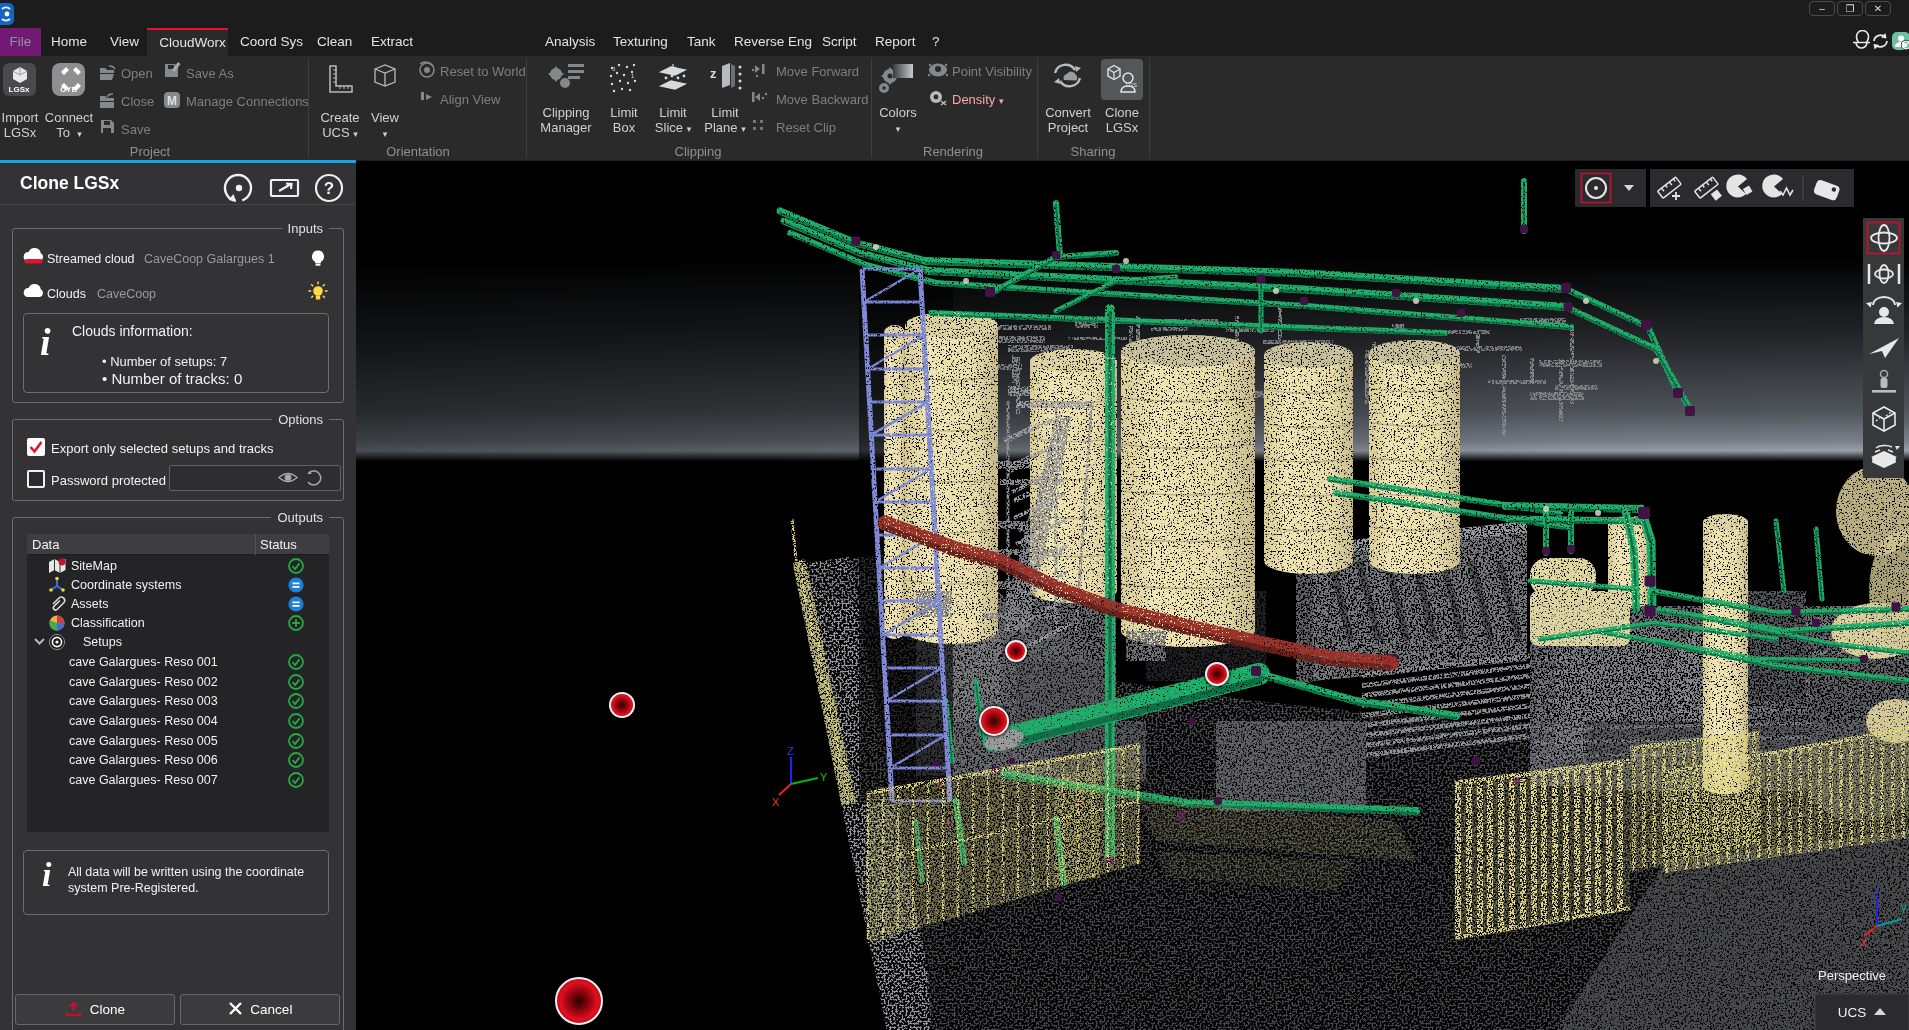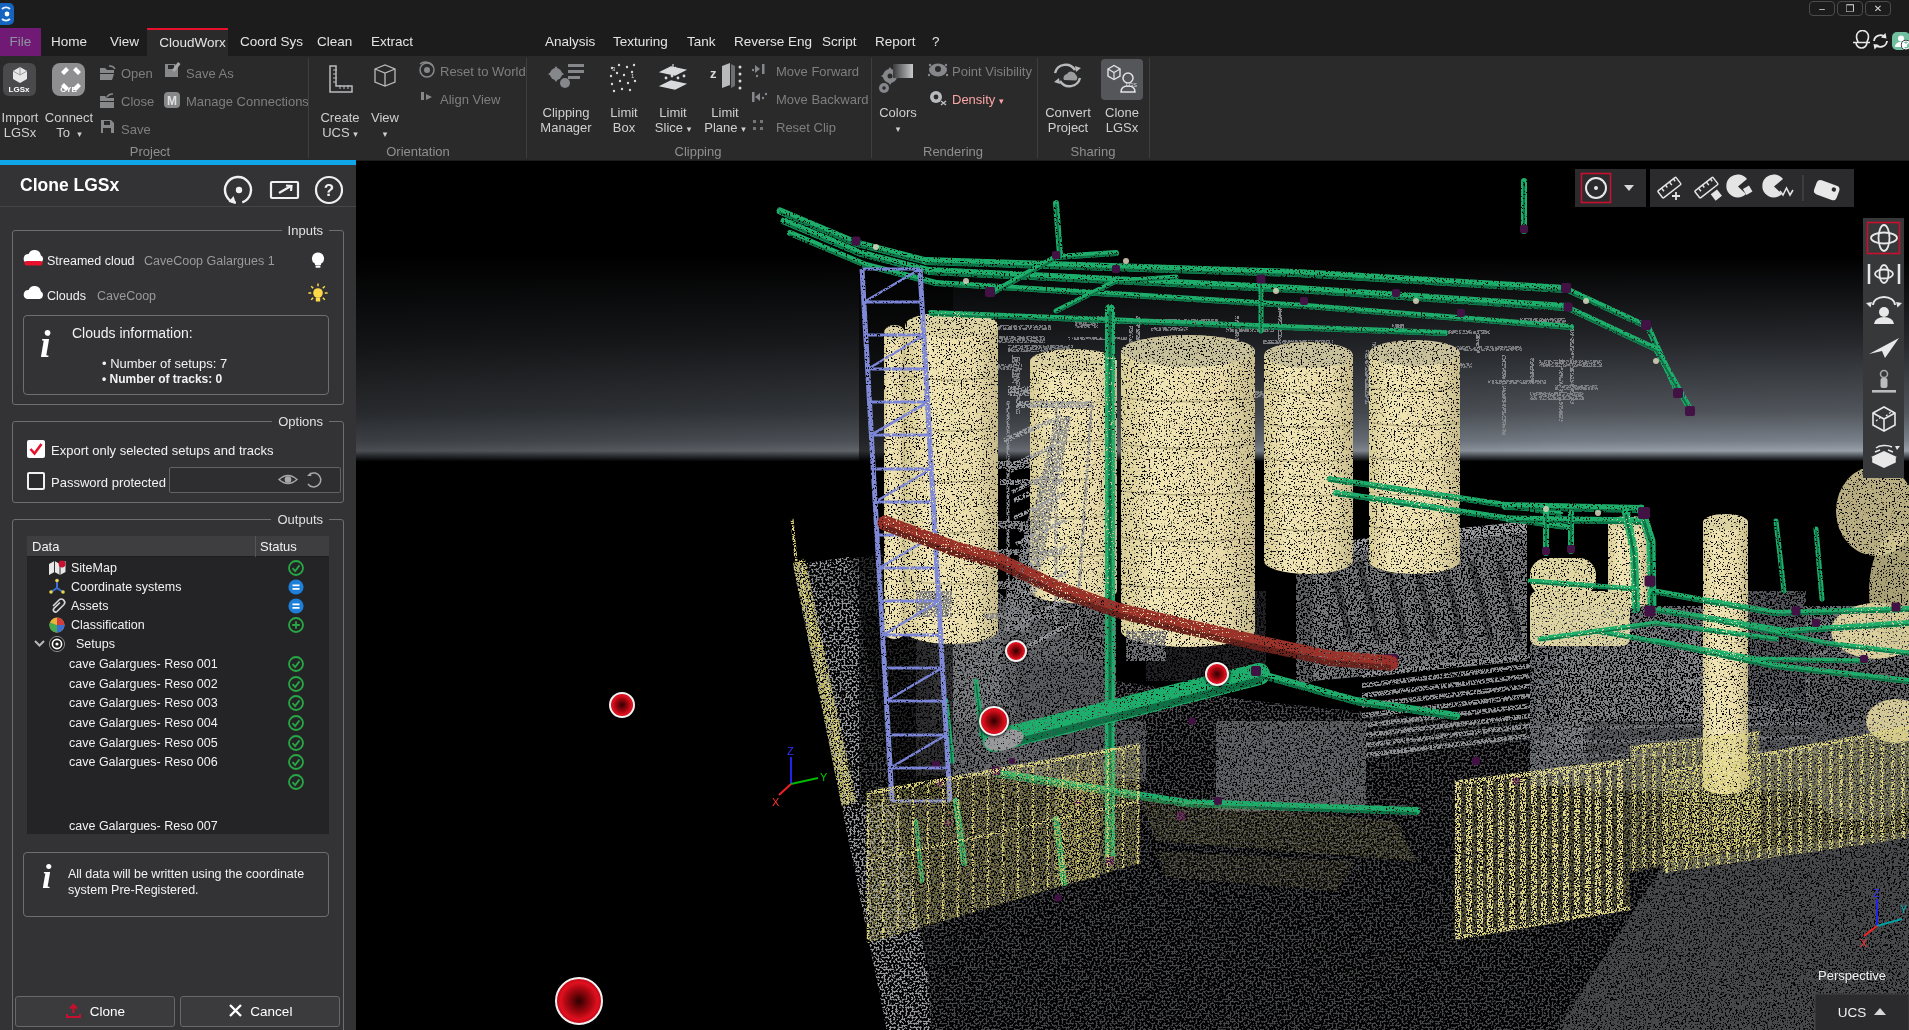--- a/index.html
+++ b/index.html
@@ -11,21 +11,21 @@
 #tabs { position:absolute; left:0; top:28px; width:1909px; height:28px; background:#1c1c1c; }
 .tab { position:absolute; top:0; height:28px; color:#e4e4e4; font-size:13.5px; line-height:28px; text-align:center; white-space:nowrap; }
 #tab-file { background:#701a75; color:#8c959c; }
 #tab-active { background:#2a2a2b; border-top:2px solid #e8112d; line-height:26px; }
 #ribbon { position:absolute; left:0; top:56px; width:1909px; height:104px; background:#2a2a2b; }
 .rsep { position:absolute; top:2px; height:100px; width:1px; background:#3e3e40; }
 .glabel { position:absolute; top:88px; font-size:13px; color:#8f8f8f; text-align:center; }
 .rtext { position:absolute; font-size:13px; color:#fca5a5; }
 .rdim { color:#7f7f80; }
 .rtxt2 { position:absolute; font-size:13px; color:#cfcfcf; text-align:center; }
-#panel { position:absolute; left:0; top:160px; width:356px; height:870px; background:#333335; border-top:5px solid #0ea5e9; }
+#panel { position:absolute; left:0; top:160px; width:356px; height:870px; background:#333335; border-top:3px solid #0ea5e9; }
 #phead { position:absolute; left:0; top:0; width:356px; height:42px; border-bottom:1px solid #454547; }
 #phead h1 { position:absolute; left:20px; top:10px; font-size:17.5px; color:#fff; font-weight:bold; }
 .pgroup { position:absolute; left:12px; width:332px; border:1px solid #6e6e70; border-radius:3px; }
 .pglabel { position:absolute; top:-8px; right:14px; background:#333335; padding:0 6px; color:#e0e0e0; font-size:13px; }
 .ptext { position:absolute; color:#f2f2f2; font-size:13px; white-space:nowrap; }
 .pgray { color:#9a9a9a; }
 .trow { font-size:12.5px !important; }
 .pbtn { position:absolute; height:31px; background:#3b3b3d; border:1px solid #68686a; border-radius:3px; color:#fff; font-size:13.5px; text-align:center; line-height:29px; }
 .pbtn span { margin-left:4px; }
 #viewport { position:absolute; left:356px; top:161px; width:1553px; height:869px; background:#000; }
@@ -292,21 +292,21 @@
       </g>
     </svg>
     <div class="ptext" style="left:34px; top:23px; font-size:12.5px;">Streamed cloud</div>
     <div class="ptext pgray" style="left:131px; top:23px; font-size:12.5px;">CaveCoop Galargues 1</div>
     <div class="ptext" style="left:34px; top:58px; font-size:12.5px;">Clouds</div>
     <div class="ptext pgray" style="left:84px; top:58px; font-size:12.5px;">CaveCoop</div>
     <div style="position:absolute; left:10px; top:84px; width:306px; height:80px; border:1px solid #6e6e70; border-radius:4px;">
       <div style="position:absolute; left:16px; top:6px; font-size:38px; font-family:'Liberation Serif',serif; font-style:italic; font-weight:bold; color:#fff;">i</div>
       <div class="ptext" style="left:48px; top:9px; font-size:14px;">Clouds information:</div>
       <div class="ptext" style="left:78px; top:40px; font-size:13px;">• Number of setups: 7</div>
-      <div class="ptext" style="left:78px; top:56px; font-size:12px;font-weight:bold;">• Number of tracks: 0</div>
+      <div class="ptext" style="left:78px; top:56px; font-size:15px;">• Number of tracks: 0</div>
     </div>
   </div>
 
   <div class="pgroup" style="top:256px; height:82px;">
     <div class="pglabel">Options</div>
     <div style="position:absolute; left:14px; top:18px; width:18px; height:18px; background:#fff; border-radius:2px;">
       <svg width="18" height="18">
           <path d="M3.5 9 l4 4.5 7 -9.5" stroke="#e8112d" stroke-width="2.6" fill="none"></path>
         </svg>
     </div>
@@ -388,28 +388,28 @@
         <use href="#ok1" y="135"></use>
         <use href="#ok1" y="155"></use>
         <use href="#ok1" y="175"></use>
         <use href="#ok1" y="194"></use>
         <use href="#ok1" y="214"></use>
       </svg>
       <div class="ptext trow" style="left:44px; top:25px;">SiteMap</div>
       <div class="ptext trow" style="left:44px; top:44px;">Coordinate systems</div>
       <div class="ptext trow" style="left:44px; top:63px;">Assets</div>
       <div class="ptext trow" style="left:44px; top:82px;">Classification</div>
-      <div class="ptext trow" style="left:49px; top:101px;">Setups</div>
+      <div class="ptext trow" style="left:56px; top:101px;">Setups</div>
       <div class="ptext trow" style="left:42px; top:121px;">cave Galargues- Reso 001</div>
       <div class="ptext trow" style="left:42px; top:141px;">cave Galargues- Reso 002</div>
       <div class="ptext trow" style="left:42px; top:160px;">cave Galargues- Reso 003</div>
       <div class="ptext trow" style="left:42px; top:180px;">cave Galargues- Reso 004</div>
       <div class="ptext trow" style="left:42px; top:200px;">cave Galargues- Reso 005</div>
       <div class="ptext trow" style="left:42px; top:219px;">cave Galargues- Reso 006</div>
-      <div class="ptext trow" style="left:42px; top:239px;margin-top:44px;">cave Galargues- Reso 007</div>
+      <div class="ptext trow" style="left:42px; top:239px;">cave Galargues- Reso 007</div>
     </div>
     <div style="position:absolute; left:10px; top:332px; width:306px; height:65px; border:1px solid #6e6e70; border-radius:4px;">
       <div style="position:absolute; left:18px; top:5px; font-size:34px; font-family:'Liberation Serif',serif; font-style:italic; font-weight:bold; color:#fff;">i</div>
       <div class="ptext" style="left:44px; top:14px; font-size:12.5px;">All data will be written using the coordinate</div>
       <div class="ptext" style="left:44px; top:30px; font-size:12.5px;">system Pre-Registered.</div>
     </div>
   </div>
   <div class="pbtn" style="left:15px; top:831px; width:160px;">
     <svg width="17" height="17" style="vertical-align:-3px;">
         <path d="M8.5 2 l0 8 m-3.5 -3.5 l3.5 3.5 3.5 -3.5" stroke="#c8102e" stroke-width="2.2" fill="none" transform="rotate(180 8.5 6.5)"></path>

